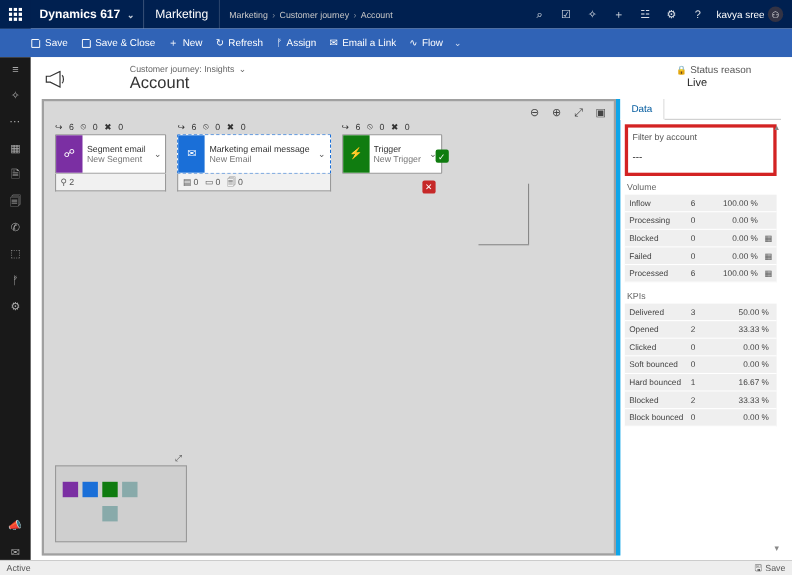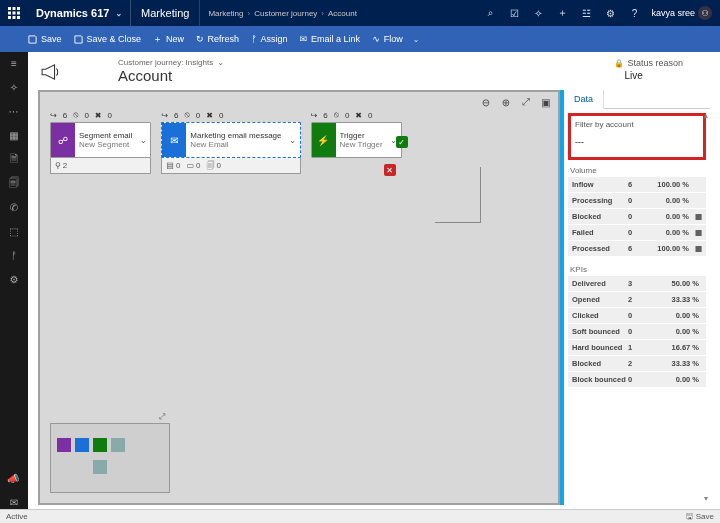--- a/index.html
+++ b/index.html
@@ -58,21 +58,21 @@
   .sidepanel{ width:150px; border-left:4px solid #0ea5e9; display:flex; flex-direction:column; font-size:9px; min-height:0;}
   .tabs{ display:flex; border-bottom:1px solid #ccc;}
   .tab{ padding:4px 10px; font-size:9px; color:#333; border-right:1px solid #ddd; background:#eee; cursor:pointer;}
   .tab.active{ background:#fff; border-bottom:1px solid #fff; margin-bottom:-1px; color:#005a9e;}
   .panelbody{ flex:1; overflow:hidden; padding:4px 4px; position:relative;}
   .filterbox{ border:3px solid #d32323; padding:4px 4px 10px 4px; margin-bottom:6px;}
   .flabel{ font-size:8px; color:#555; margin-bottom:8px;}
   .fvalue{ font-size:9px; color:#222;}
   .sect-title{ font-size:8px; color:#666; margin:4px 0 2px 2px;}
   .rows{ display:flex; flex-direction:column;}
-  .row{ display:flex; align-items:center; background:#efefef; border-bottom:1px solid #fff; height:16px; padding:0 4px; font-size:7.5px; color:#444;font-weight:bold;}
+  .row{ display:flex; align-items:center; background:#efefef; border-bottom:1px solid #fff; height:16px; padding:0 4px; font-size:7.5px; color:#444;}
   .row .k{ flex:0 0 56px; white-space:nowrap; overflow:hidden;}
   .row .v1{ flex:0 0 20px; text-align:left;}
   .row .v2{ flex:1; text-align:right; padding-right:3px;}
   .row .ri{ flex:0 0 10px; text-align:right; color:#555;}
   .statusbar{ height:14px; background:#eee; border-top:1px solid #ccc; font-size:8px; color:#555; display:flex; align-items:center; padding:0 6px;}
   .statusbar .right{margin-left:auto; display:flex; align-items:center; gap:3px;}
   .conn-line{position:absolute; background:#888; }
 </style>
 </head>
 <body>

